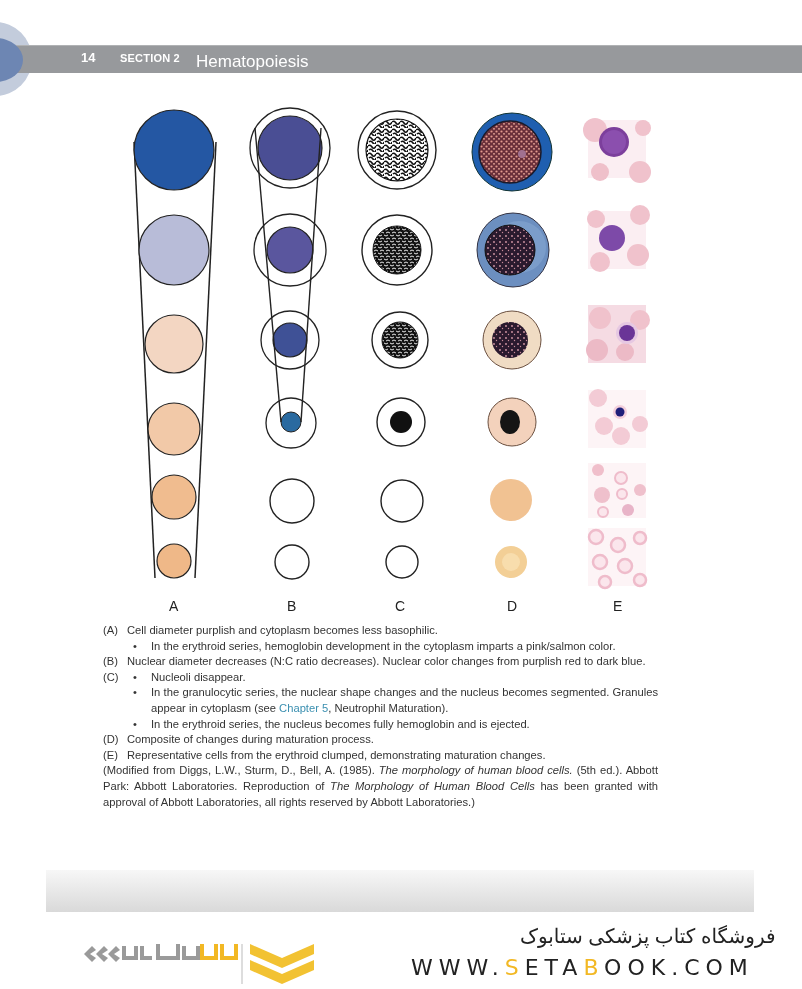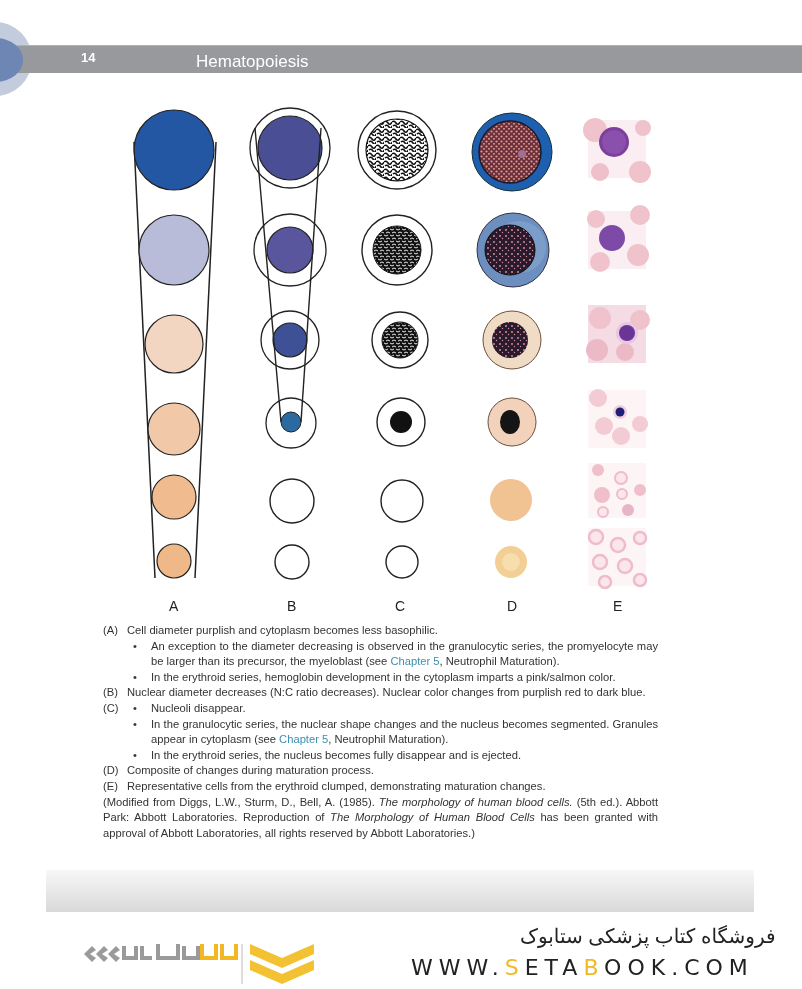--- a/index.html
+++ b/index.html
@@ -1,21 +1,21 @@
 <!DOCTYPE html>
 <html><head>
 <meta charset="utf-8">
 <style>
   html,body{margin:0;padding:0;}
   body{width:802px;height:989px;background:#ffffff;position:relative;overflow:hidden;font-family:"Liberation Sans",sans-serif;color:#333;}
   .header-bar{position:absolute;left:0;top:45px;width:802px;height:27px;background:#97999c;border-top:1px solid #b0b2b4;}
   .header-circle-outer{position:absolute;left:-42px;top:22px;width:74px;height:74px;border-radius:50%;background:#c3ccdc;}
   .header-circle-inner{position:absolute;left:-32px;top:38px;width:55px;height:44px;border-radius:50%;background:#6d86b3;}
   .page-num{position:absolute;left:81px;top:50px;font-weight:bold;font-size:13px;color:#fff;text-align:center;}
-  .section{position:absolute;left:120px;top:52px;font-weight:bold;font-size:11px;color:#fff;letter-spacing:0.2px;margin-top:46px;}
+  .section{position:absolute;left:120px;top:52px;font-weight:bold;font-size:11px;color:#fff;letter-spacing:0.2px;}
   .section-title{position:absolute;left:196px;top:52px;font-size:17px;color:#fff;}
   .figure{position:absolute;left:0;top:0;width:802px;height:620px;}
   .fig-label{position:absolute;top:598px;font-size:14px;color:#222;}
   .caption{position:absolute;left:103px;top:623px;width:555px;font-size:11.2px;line-height:15.6px;color:#333;}
   .caption .figno{color:#5a4a8c;font-weight:bold;}
   .caption .link{color:#3a8fb0;}
   .caption .row{position:relative;padding-left:24px;}
   .caption .row .tag{position:absolute;left:0;}
   .caption .bullet{position:relative;padding-left:48px;}
   .caption .bullet::before{content:"•";position:absolute;left:30px;}
@@ -177,41 +177,38 @@
 <span class="fig-label" style="left:287px">B</span>
 <span class="fig-label" style="left:395px">C</span>
 <span class="fig-label" style="left:507px">D</span>
 <span class="fig-label" style="left:613px">E</span>
 
 <div class="caption">
   <div class="row">
     <span class="tag">(A)</span>
     <span>Cell diameter purplish and cytoplasm becomes less basophilic.</span>
   </div>
-  <div class="bullet just">
-    <span>An exception to the diameter decreasing is observed in the granulocytic series, the promyelocyte may be larger than its precursor, the myeloblast (see </span><span class="link">Chapter 5</span><span>, Neutrophil Maturation).</span>
-  </div>
   <div class="bullet">
     <span>In the erythroid series, hemoglobin development in the cytoplasm imparts a pink/salmon color.</span>
   </div>
   <div class="row just">
     <span class="tag">(B)</span>
     <span>Nuclear diameter decreases (N:C ratio decreases). Nuclear color changes from purplish red to dark blue.</span>
   </div>
   <div class="row">
     <span class="tag">(C)</span>
   </div>
   <div class="bullet">
     <span>Nucleoli disappear.</span>
   </div>
   <div class="bullet just">
     <span>In the granulocytic series, the nuclear shape changes and the nucleus becomes segmented. Granules appear in cytoplasm (see </span><span class="link">Chapter 5</span><span>, Neutrophil Maturation).</span>
   </div>
   <div class="bullet">
-    <span>In the erythroid series, the nucleus becomes fully disappear and is ejected.</span>
+    <span>In the erythroid series, the nucleus becomes fully hemoglobin and is ejected.</span>
   </div>
   <div class="row">
     <span class="tag">(D)</span>
     <span>Composite of changes during maturation process.</span>
   </div>
   <div class="row">
     <span class="tag">(E)</span>
     <span>Representative cells from the erythroid clumped, demonstrating maturation changes.</span>
   </div>
   <div class="just">

